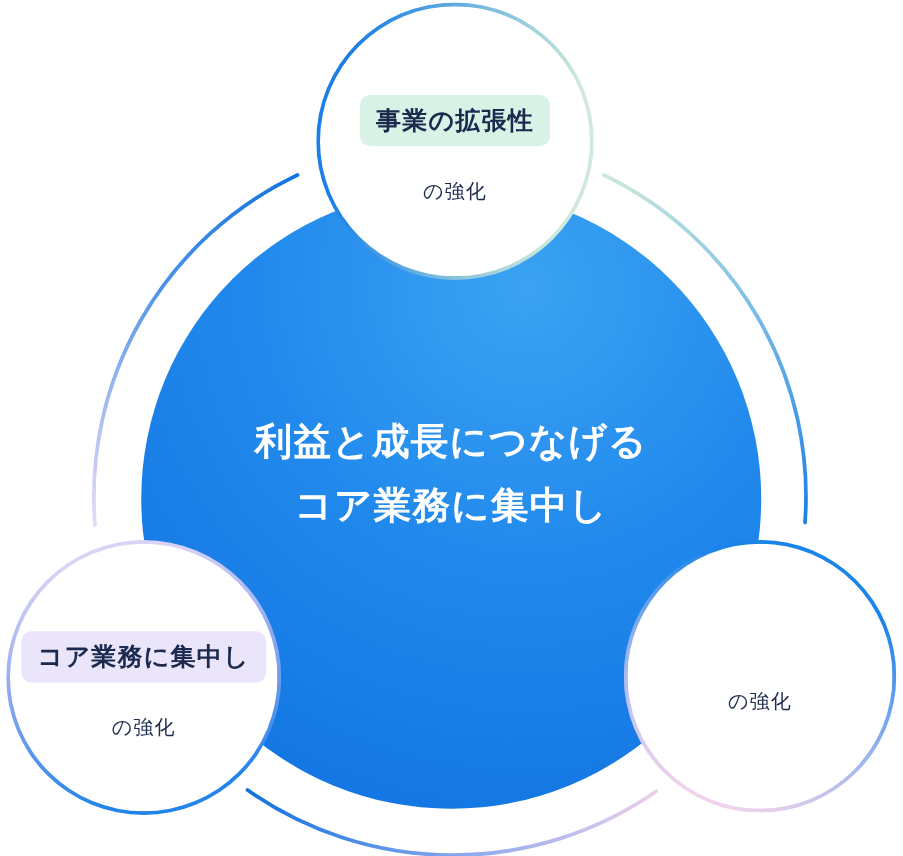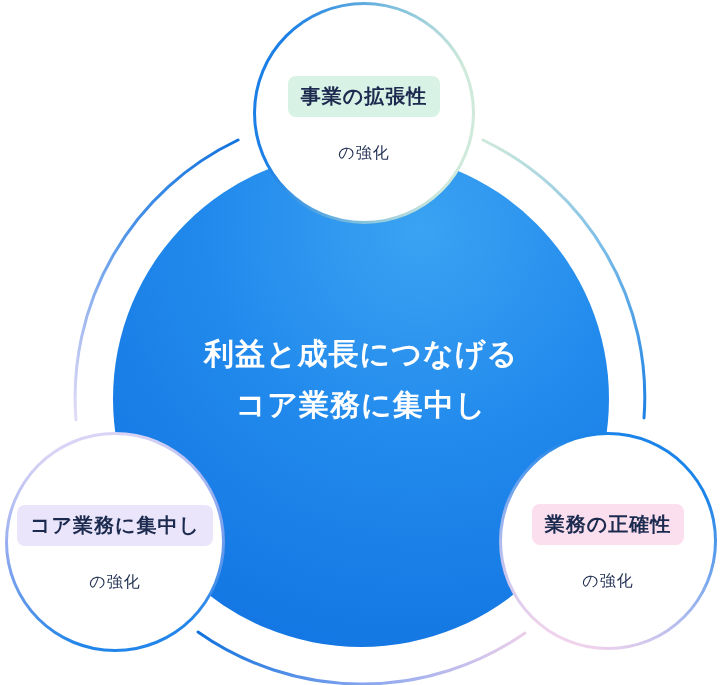--- a/index.html
+++ b/index.html
@@ -79,17 +79,16 @@
     <div class="pill" style="background: rgb(217, 242, 230);">事業の拡張性</div>
     <div class="suffix">の強化</div>
   </div>
 
   <div class="satellite sat-bl">
     <div class="pill" style="background: rgb(234, 229, 250);">コア業務に集中し</div>
     <div class="suffix">の強化</div>
   </div>
 
   <div class="satellite sat-br">
-    <div class="pill" style="background: rgb(252, 223, 238);">業務の正確性</div>
     <div class="suffix">の強化</div>
   </div>
 
 </div>
 
 </body></html>

